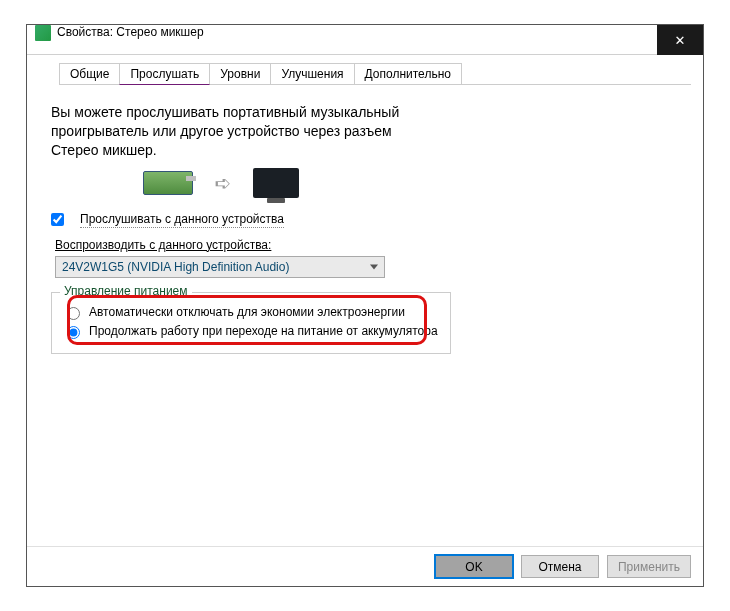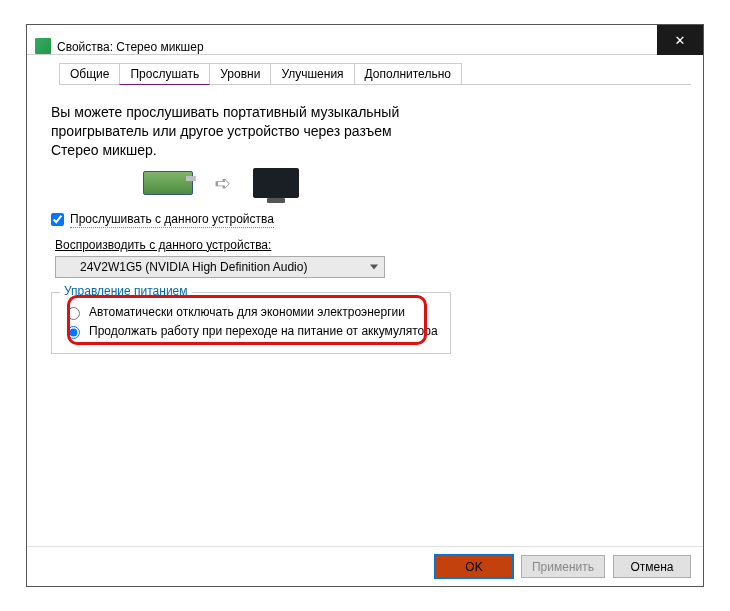--- a/index.html
+++ b/index.html
@@ -20,21 +20,21 @@
     top: 24px;
     width: 678px;
     height: 563px;
     border: 1px solid #555;
     background: #fff;
   }
   .titlebar {
     height: 30px;
     background: #fff;
     display: flex;
-    align-items: flex-end;
+    align-items: flex-start;
     padding: 0 0 0 8px;
     position: relative;
     border-bottom: 1px solid #d0d0d0;
   }
   .title-icon {
     width: 16px; height: 16px;
     background: linear-gradient(135deg,#3a6,#294);
     margin-right: 6px;
     border-radius: 1px;
   }
@@ -113,21 +113,21 @@
     background: #1a1f25;
     border-radius: 2px;
     position: relative;
   }
   .monitor::after{
     content:""; position:absolute; bottom:-5px; left:50%;
     transform:translateX(-50%);
     width:18px; height:5px; background:#555; border-radius:1px;
   }
   .check-row {
-    display:flex; align-items:center; gap:6px;
+    display:flex; align-items:center; gap:16px;
     margin-bottom: 10px;
   }
   .check-row input { margin:0; }
   .check-row label { border-bottom:1px dotted #888; padding-bottom:1px; }
   .highlight-box {
     position: absolute;
     left: 40px;
     top: 240px;
     width: 360px;
     height: 50px;
@@ -141,45 +141,45 @@
     margin-left: 4px;
     margin-bottom: 4px;
     text-decoration: underline;
   }
   .combo {
     width: 330px;
     height: 22px;
     border: 1px solid #a9a9a9;
     background: #eaeaea;
     display:flex; align-items:center;
-    padding: 0 20px 0 24px;
+    padding: 0 20px 0 6px;
     position: relative;
     font-size:12px;
-    color:#000000;
+    color:#0c4a6e;
     cursor: pointer;
     margin-left: 4px;
   }
   .combo::after{
     content:""; position:absolute; right:6px; top:50%;
     transform:translateY(-50%);
     border-left:4px solid transparent;
     border-right:4px solid transparent;
     border-top:5px solid #555;
   }
   .groupbox {
     border:1px solid #ccc;
     margin-top: 14px;
     padding: 8px 10px 10px 10px;
     width: 400px;
     position: relative;
   }
   .groupbox-title {
     position:absolute; top:-9px; left:8px;
     background:#fff; padding:0 4px;
-    font-size:12px; color:#0369a1;
+    font-size:12px; color:#14532d;
   }
   .radio-row {
     display:flex; align-items:flex-start; gap:6px;
     margin: 4px 0;
     font-size:12px;
   }
   .radio-row input { margin-top:2px; }
   .footer {
     position:absolute;
     bottom:0; left:0; right:0;
@@ -196,21 +196,21 @@
     min-width:78px; height:23px;
     border:1px solid #adadad;
     background:#e1e1e1;
     font-size:12px;
     cursor:pointer;
     padding: 0 10px;
   }
   .btn.primary {
     border:1px solid #0078d7;
     outline:1px solid #0078d7;
-    background:#c2410c;
+    background:#a3a3a3;
   }
   .btn.disabled {
     color:#888;
     cursor:default;
   }
 </style>
 </head>
 <body>
 
 <div class="outer">
@@ -263,17 +263,17 @@
         </div>
       </div>
 
     </div>
 
     <div class="highlight-box"></div>
   </div>
 
   <div class="footer">
     <button class="btn primary">OK</button>
+    <button class="btn">Отмена</button>
     <button class="btn disabled">Применить</button>
-    <button class="btn">Отмена</button>
   </div>
 
 </div>
 
 </body></html>

